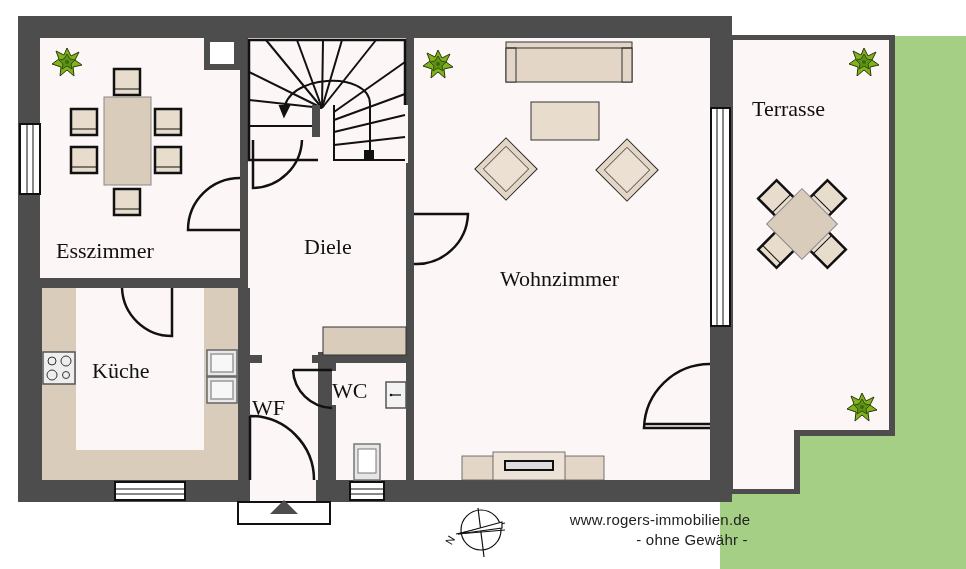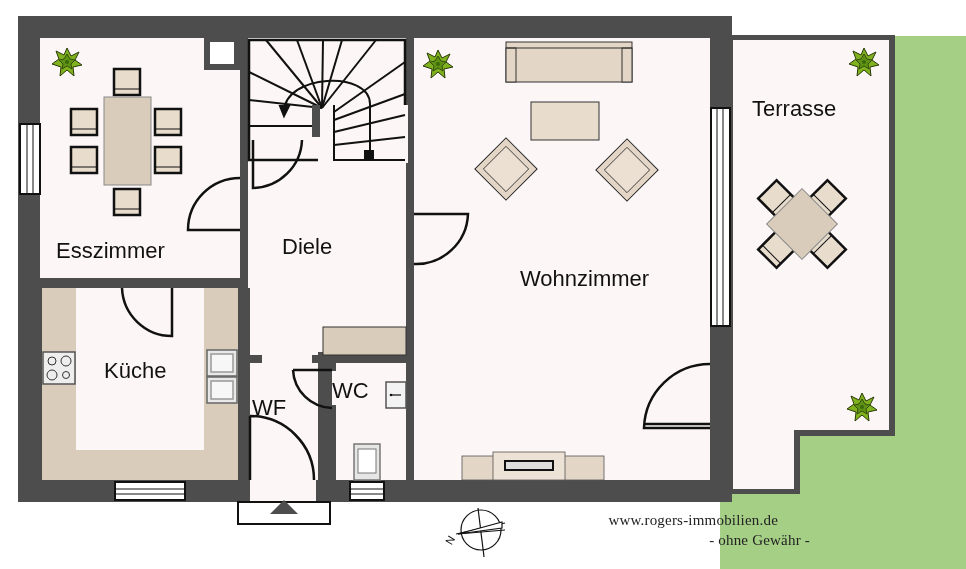--- a/index.html
+++ b/index.html
@@ -1,19 +1,19 @@
 <!DOCTYPE html>
 <html><head>
 <meta charset="utf-8">
 <style>
   html, body { margin: 0; padding: 0; background: #ffffff; }
   body { width: 966px; height: 569px; position: relative; overflow: hidden; font-family: "Liberation Sans", sans-serif; }
   #plan { position: absolute; left: 0; top: 0; width: 966px; height: 569px; }
-  .room-label { position: absolute; font-family: Liberation Sans, sans-serif; color: #111; font-size: 22px; white-space: nowrap; line-height: 1; }
-  .footer-text { position: absolute; font-family: Liberation Serif, serif; color: #222; font-size: 15px; white-space: nowrap; text-align: right; line-height: 1.1; letter-spacing: 0.2px; }
+  .room-label { position: absolute; font-family: Liberation Serif, serif; color: #111; font-size: 22px; white-space: nowrap; line-height: 1; }
+  .footer-text { position: absolute; font-family: Liberation Sans, sans-serif; color: #222; font-size: 15px; white-space: nowrap; text-align: center; line-height: 1.1; letter-spacing: 0.2px; }
 </style>
 </head>
 <body>
 
 <svg id="plan" viewBox="0 0 966 569" xmlns="http://www.w3.org/2000/svg">
   <defs>
     <g id="plant">
       <polygon points="0,-14 4,-6 12,-10 8,-2 15,3 6,5 7,14 0,8 -7,14 -6,5 -15,2 -8,-3 -11,-11 -3,-7" fill="#7fb21e" stroke="#2a3a08" stroke-width="1"></polygon>
       <polygon points="0,-8 3,-3 8,-2 4,2 5,7 0,4 -5,7 -4,2 -8,-2 -3,-3" fill="#5e9214" stroke="#2a3a08" stroke-width="0.8"></polygon>
       <circle cx="0" cy="0" r="2" fill="#3c6a0a"></circle>
@@ -218,21 +218,21 @@
     <circle cx="481" cy="530" r="20"></circle>
     <line x1="478" y1="508" x2="484" y2="557"></line>
     <line x1="456" y1="534" x2="505" y2="523"></line>
     <polygon points="458,534 502,522 502,528" fill="#fff"></polygon>
     <line x1="458" y1="534" x2="505" y2="530"></line>
   </g>
   <text x="446" y="544" font-family="Liberation Sans, sans-serif" font-size="11" fill="#111" transform="rotate(-60 450 540)">N</text>
 </svg>
 
 <div class="room-label" style="left:56px; top:240px;">Esszimmer</div>
-<div class="room-label" style="left:282px; top:236px;">Diele</div>
-<div class="room-label" style="left:520px; top:268px;text-align:center;">Wohnzimmer</div>
+<div class="room-label" style="left:304px; top:236px;">Diele</div>
+<div class="room-label" style="left:500px; top:268px;text-align:center;">Wohnzimmer</div>
 <div class="room-label" style="left:752px; top:98px;">Terrasse</div>
-<div class="room-label" style="left:104px; top:360px;">Küche</div>
+<div class="room-label" style="left:92px; top:360px;">Küche</div>
 <div class="room-label" style="left:252px; top:382px;margin-top:15px;">WF</div>
 <div class="room-label" style="left:332px; top:380px;">WC</div>
 
 <div class="footer-text" style="left:542px; top:512px; width:236px;">www.rogers-immobilien.de</div>
 <div class="footer-text" style="left:574px; top:532px; width:236px;">- ohne Gewähr -</div>
 
 </body></html>

